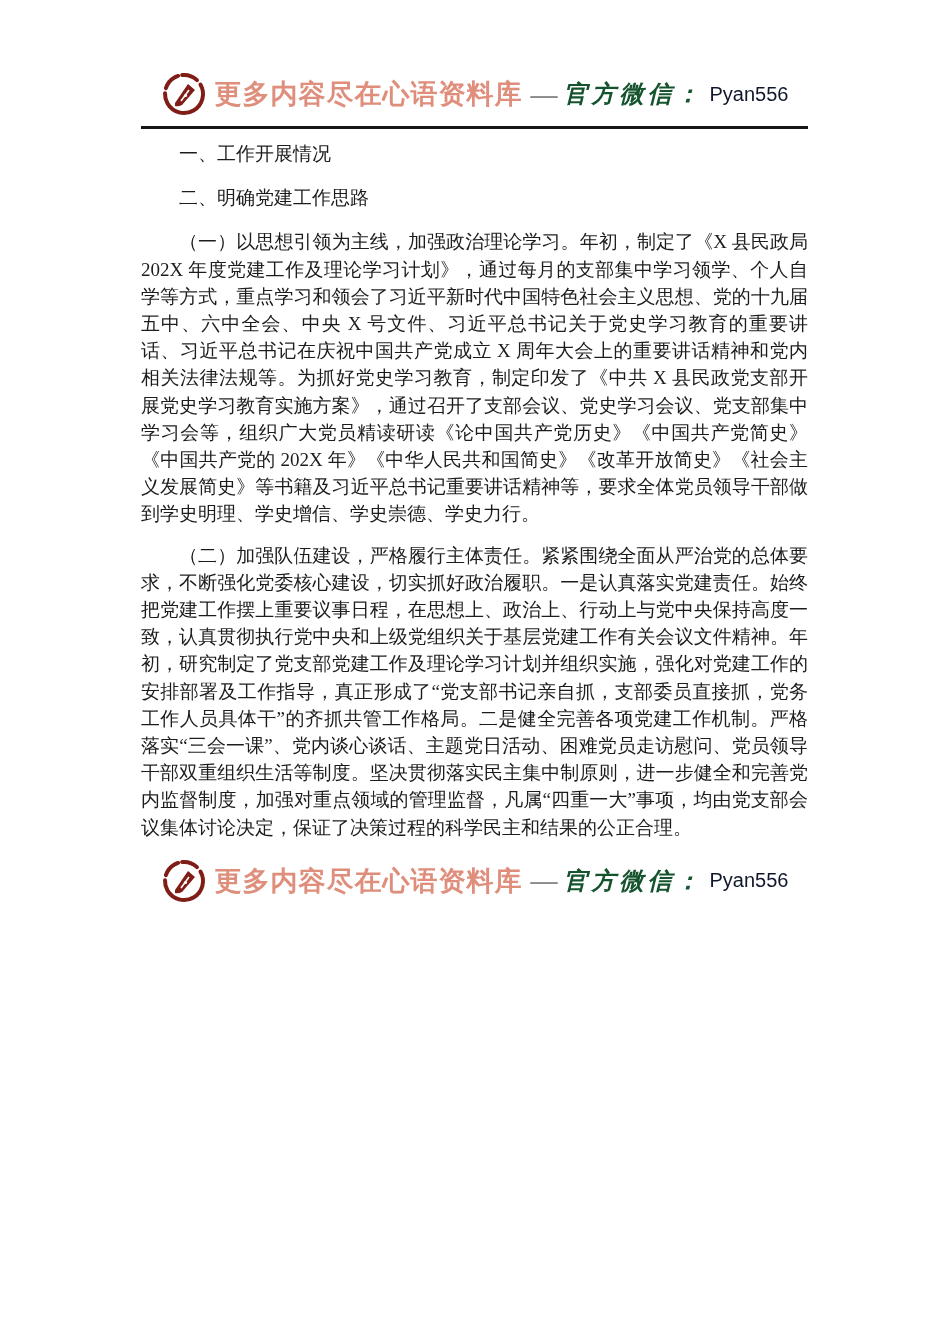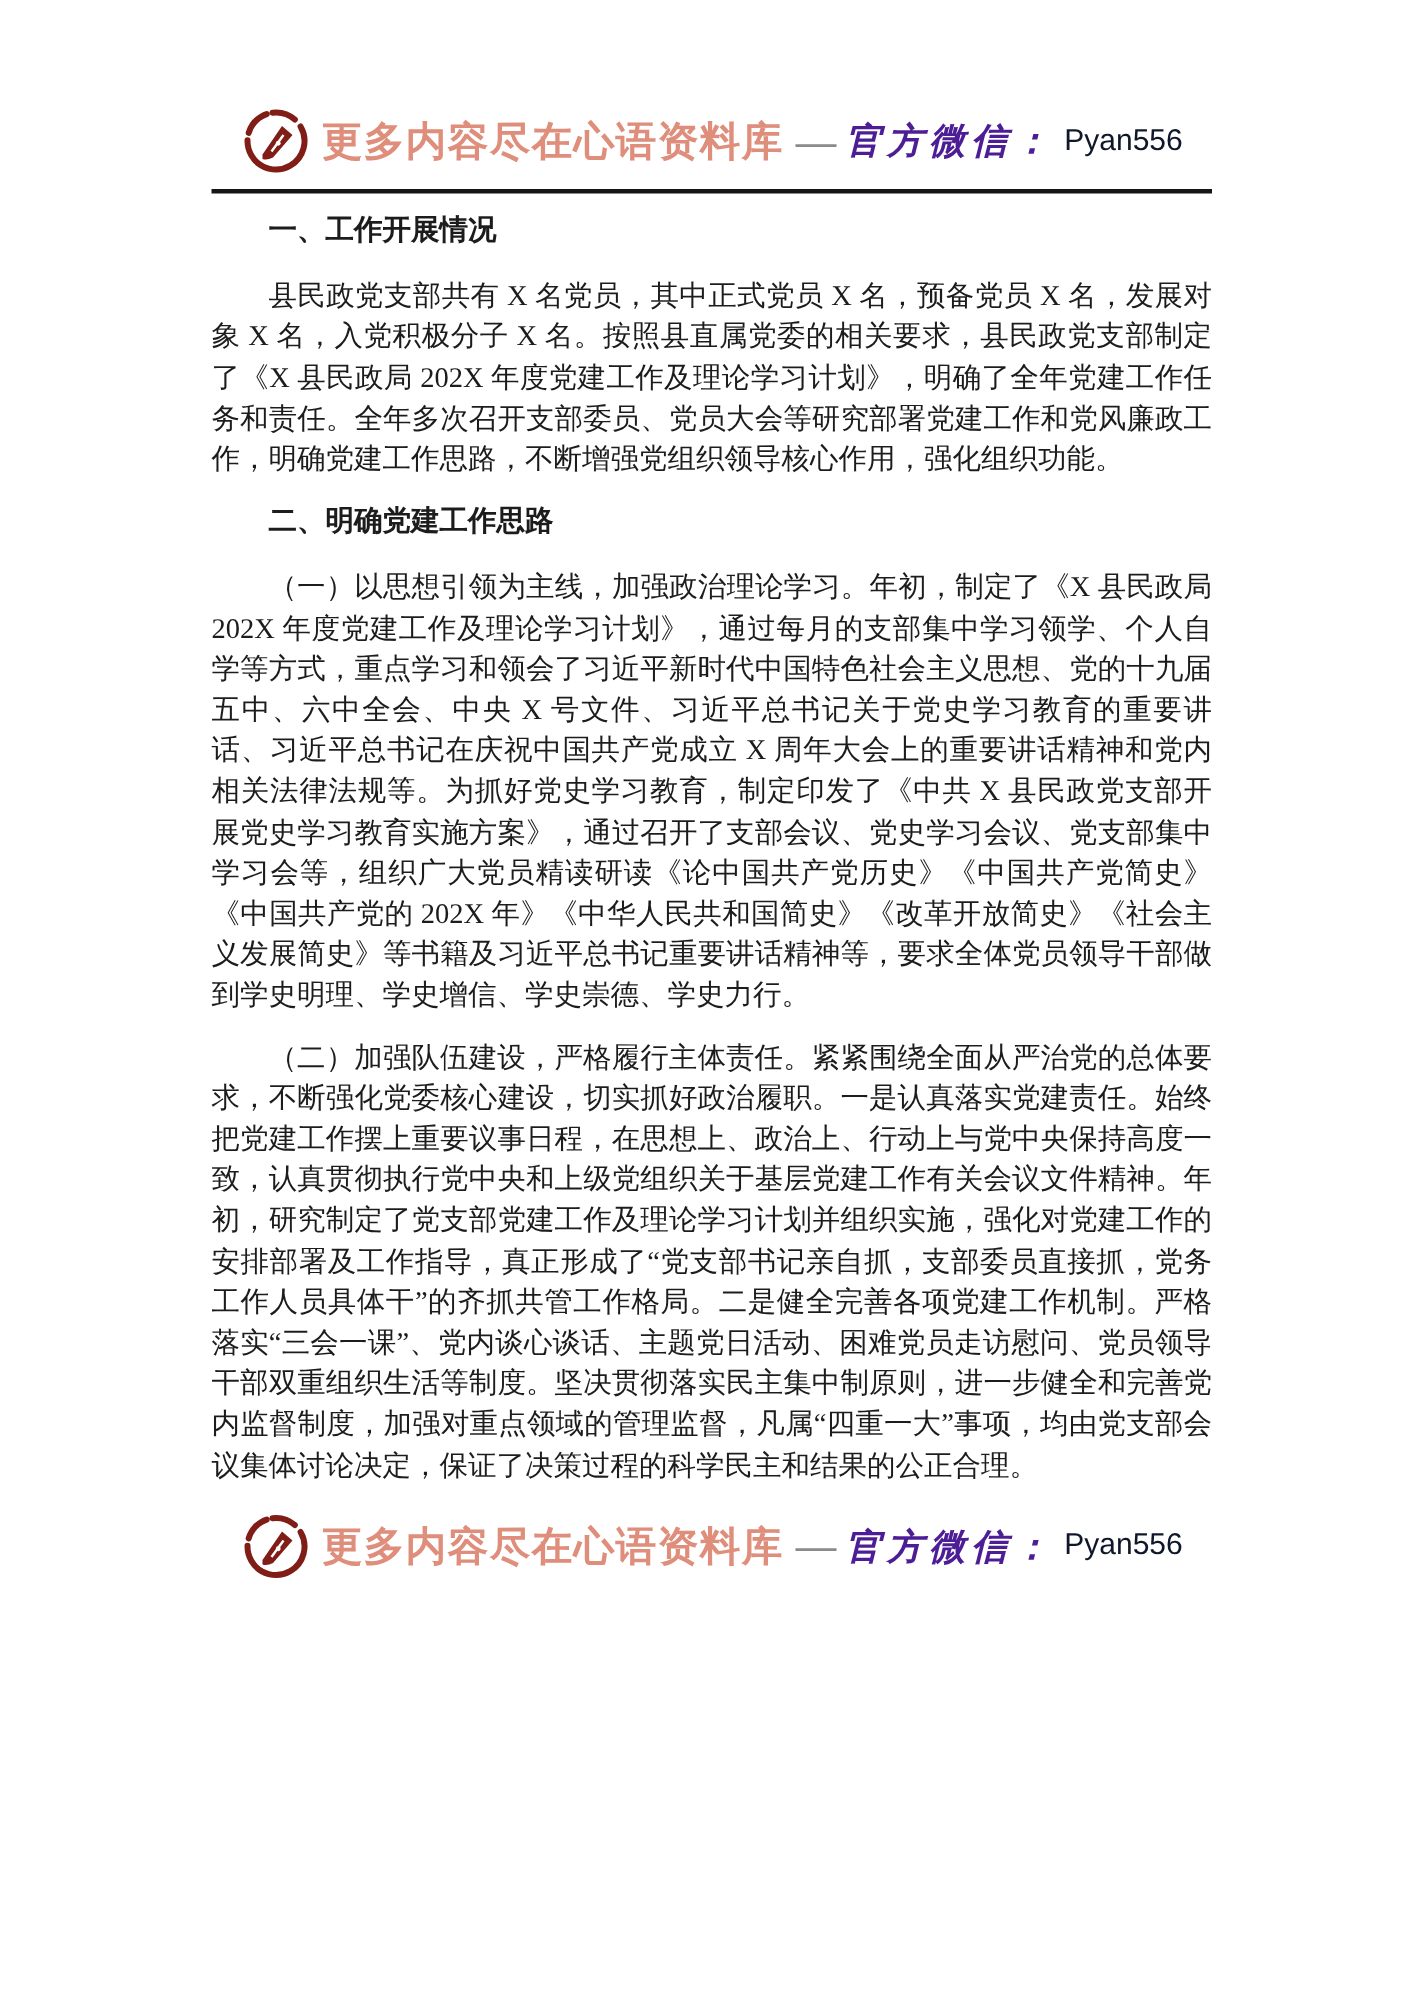--- a/index.html
+++ b/index.html
@@ -10,30 +10,30 @@
     background:#ffffff;color:#1c1c1c;
     font-family:"Liberation Serif","DejaVu Serif",serif;
   }
   .watermark{
     display:flex;align-items:center;justify-content:center;
     gap:6px;height:52px;user-select:none;white-space:nowrap;
   }
   .seal{flex:0 0 auto;width:46px;height:46px;margin-right:2px;}
   .wm-brand{color:#df8e7c;font-size:27px;letter-spacing:1px;font-weight:bold;}
   .wm-dash{color:#8b8b8b;font-size:27px;font-weight:bold;margin-left:2px;}
-  .wm-wechat{color:#4c1d95;font-size:24px;font-style:italic;letter-spacing:4px;font-weight:bold;}
+  .wm-wechat{color:#14532d;font-size:24px;font-style:italic;letter-spacing:4px;font-weight:bold;}
   .wm-id{color:#0f172a;font-size:20px;font-family:"Liberation Sans","DejaVu Sans",sans-serif;}
   .rule{border-top:3px solid #161616;margin-top:6px;}
   .content{
     margin-top:11px;
     font-size:19px;line-height:27.2px;
     text-align:justify;
   }
   .content p{margin:0 0 14px 0;text-indent:2em;}
-  .content p.h{font-weight:bold;margin:3px 0 17px 0;}
+  .content p.h{font-weight:normal;margin:3px 0 17px 0;}
   .lead{font-weight:normal;}
   .footer-mark{margin-top:12px;}
 </style>
 </head>
 <body>
 
 <div class="page">
 
   <div class="watermark">
     <svg class="seal" viewBox="0 0 46 46" aria-hidden="true">
@@ -46,21 +46,20 @@
       <span class="wm-dash">—</span>
     <span class="wm-wechat">官方微信：</span>
     <span class="wm-id">Pyan556</span>
   </div>
 
   <div class="rule"></div>
 
   <div class="content">
 
     <p class="h">一、工作开展情况</p>
-    <p>县民政党支部共有 X 名党员，其中正式党员 X 名，预备党员 X 名，发展对象 X 名，入党积极分子 X 名。按照县直属党委的相关要求，县民政党支部制定了《X 县民政局 202X 年度党建工作及理论学习计划》，明确了全年党建工作任务和责任。全年多次召开支部委员、党员大会等研究部署党建工作和党风廉政工作，明确党建工作思路，不断增强党组织领导核心作用，强化组织功能。</p>
 
     <p class="h">二、明确党建工作思路</p>
 
     <p><span class="lead">（一）以思想引领为主线，加强政治理论学习。</span><span>年初，制定了《X 县民政局 202X 年度党建工作及理论学习计划》，通过每月的支部集中学习领学、个人自学等方式，重点学习和领会了习近平新时代中国特色社会主义思想、党的十九届五中、六中全会、中央 X 号文件、习近平总书记关于党史学习教育的重要讲话、习近平总书记在庆祝中国共产党成立 X 周年大会上的重要讲话精神和党内相关法律法规等。为抓好党史学习教育，制定印发了《中共 X 县民政党支部开展党史学习教育实施方案》，通过召开了支部会议、党史学习会议、党支部集中学习会等，组织广大党员精读研读《论中国共产党历史》《中国共产党简史》《中国共产党的 202X 年》《中华人民共和国简史》《改革开放简史》《社会主义发展简史》等书籍及习近平总书记重要讲话精神等，要求全体党员领导干部做到学史明理、学史增信、学史崇德、学史力行。</span></p>
 
     <p><span class="lead">（二）加强队伍建设，严格履行主体责任。</span><span>紧紧围绕全面从严治党的总体要求，不断强化党委核心建设，切实抓好政治履职。一是认真落实党建责任。始终把党建工作摆上重要议事日程，在思想上、政治上、行动上与党中央保持高度一致，认真贯彻执行党中央和上级党组织关于基层党建工作有关会议文件精神。年初，研究制定了党支部党建工作及理论学习计划并组织实施，强化对党建工作的安排部署及工作指导，真正形成了“党支部书记亲自抓，支部委员直接抓，党务工作人员具体干”的齐抓共管工作格局。二是健全完善各项党建工作机制。严格落实“三会一课”、党内谈心谈话、主题党日活动、困难党员走访慰问、党员领导干部双重组织生活等制度。坚决贯彻落实民主集中制原则，进一步健全和完善党内监督制度，加强对重点领域的管理监督，凡属“四重一大”事项，均由党支部会议集体讨论决定，保证了决策过程的科学民主和结果的公正合理。</span></p>
 
   </div>
 
   <div class="watermark footer-mark">

